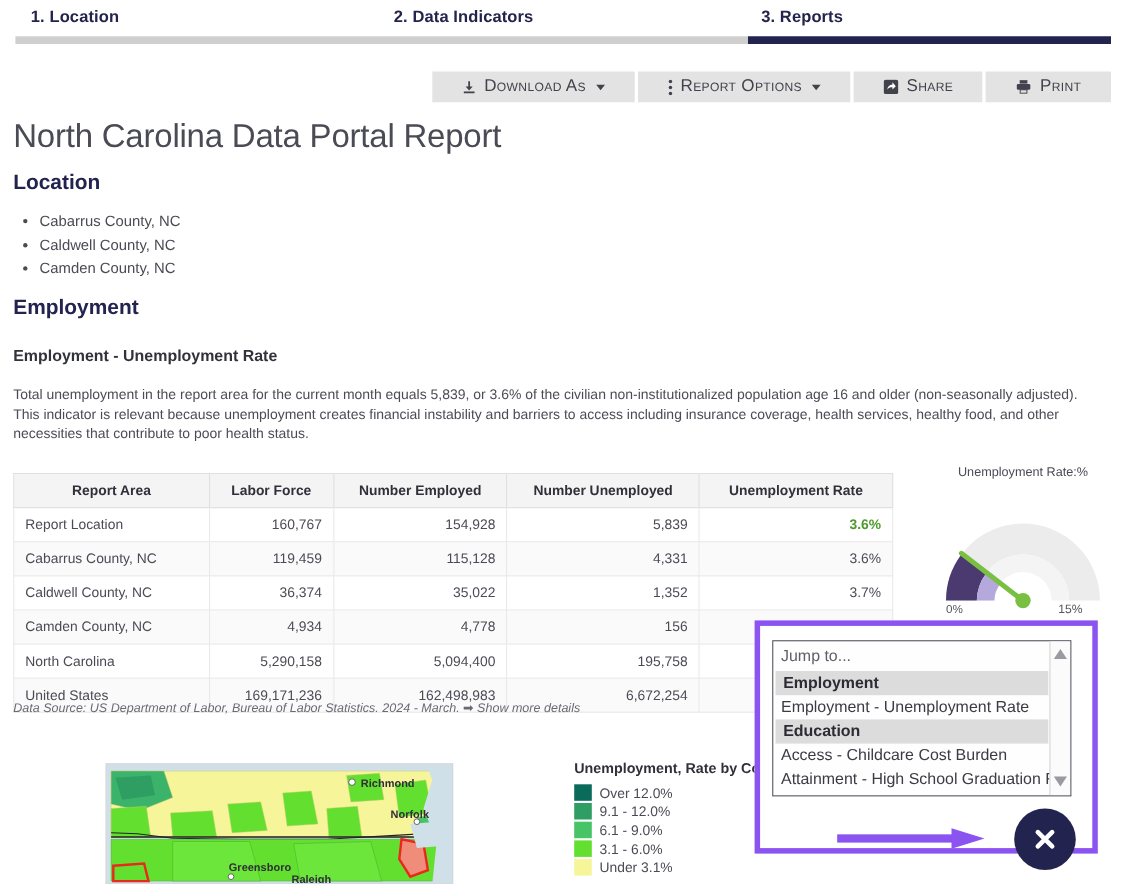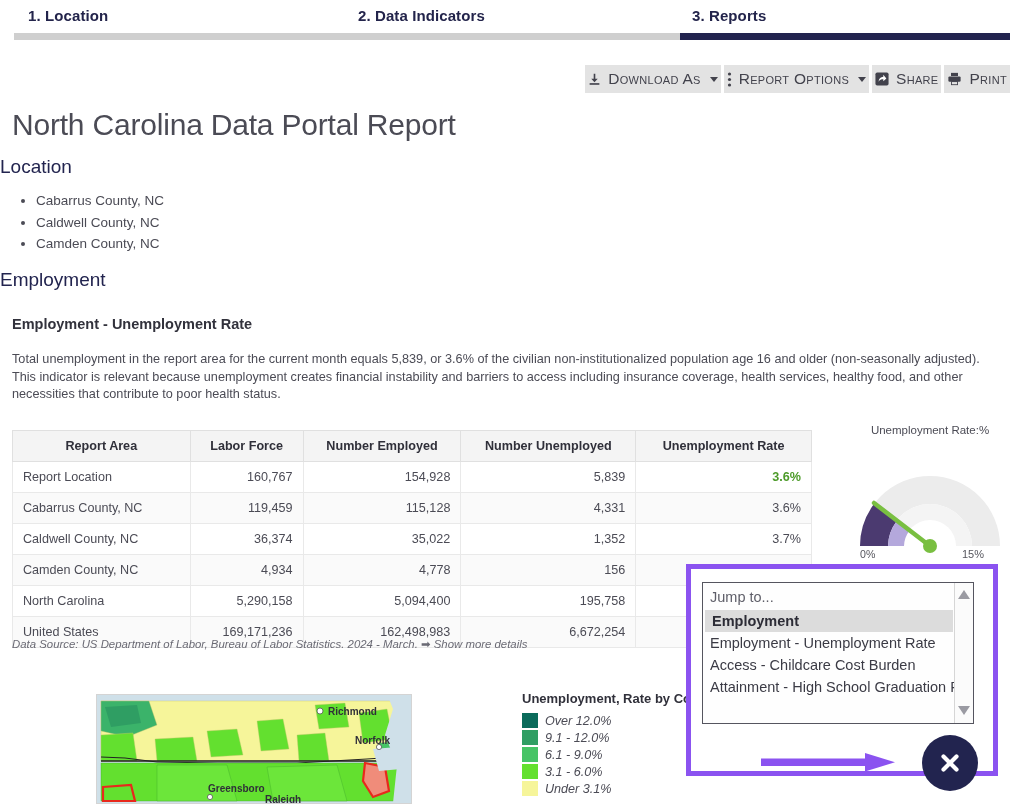--- a/index.html
+++ b/index.html
@@ -33,42 +33,42 @@
   }
 
   
   #toolbar {
     position: absolute; right: 14px; top: 65px;
     display: flex; gap: 3px; align-items: stretch;
   }
   .tb-btn {
     background: #e3e3e3; border: none; cursor: pointer;
     display: flex; align-items: center; gap: 7px;
-    padding: 0 3px; height: 28px;
+    padding: 0 27px; height: 28px;
     font-family: "Liberation Sans", sans-serif;
     font-variant: small-caps; font-size: 15.5px;
     color: #42424c; letter-spacing: .3px; white-space: nowrap;
   }
   .tb-caret {
     width: 0; height: 0; margin-left: 2px;
     border-left: 4.5px solid transparent;
     border-right: 4.5px solid transparent;
     border-top: 5.5px solid #42424c;
   }
   .tb-ico { display: inline-flex; align-items: center; }
 
   
   #report-title {
     position: absolute; left: 12px; top: 108px;
     font-size: 30px; font-weight: normal; color: #4b4b55; margin: 0;
     letter-spacing: -.2px;
   }
   .sec-h2 {
-    position: absolute; left: 0; margin: 0;
-    font-size: 19px; font-weight: normal; color: #22244f;
+    position: absolute; left: 12px; margin: 0;
+    font-size: 19px; font-weight: bold; color: #22244f;
   }
   #h-location { top: 156px; }
   #h-employment { top: 269px; }
   #loc-list {
     position: absolute; left: 12px; top: 190px; margin: 0;
     padding-left: 24px; list-style: disc;
   }
   #loc-list li {
     font-size: 13.5px; color: #4b4b55; line-height: 21.5px;
   }
@@ -152,21 +152,21 @@
     font-family: "Liberation Sans", sans-serif;
     font-size: 10px; font-weight: bold; fill: #2f2f38;
   }
   #map-legend { position: absolute; left: 522px; top: 691px; width: 200px; }
   #map-legend-title {
     font-size: 13px; font-weight: bold; color: #30303a;
     white-space: nowrap; margin-bottom: 6px;
   }
   .leg-row { display: flex; align-items: center; gap: 7px; height: 17px; }
   .leg-sw { width: 16px; height: 15px; flex: 0 0 16px; }
-  .leg-lab { font-size: 12.6px; color: #4b4b55; white-space: nowrap; font-style: italic; }
+  .leg-lab { font-size: 12.6px; color: #4b4b55; white-space: nowrap; }
 
   
   #jump-overlay {
     position: absolute; left: 686px; top: 564px;
     width: 312px; height: 212px;
     background: #ffffff; border: 5px solid #8b53f0;
   }
   #jump-box {
     position: absolute; left: 11px; top: 13px;
     width: 272px; height: 142px;
@@ -452,20 +452,21 @@
   </div>
 
   <div id="jump-overlay">
 
     <div id="jump-box">
       <div id="jump-list">
         <div class="jump-ph">Jump to...</div>
         <div id="jump-entries">
             <div class="jump-group">Employment</div>
             <div class="jump-item">Employment - Unemployment Rate</div>
+            <div class="jump-group">Education</div>
             <div class="jump-item">Access - Childcare Cost Burden</div>
             <div class="jump-item">Attainment - High School Graduation Rate</div>
           </div>
       </div>
       <div id="jump-scrollbar">
         <div class="sb-arrow" id="sb-up"></div>
         <div class="sb-arrow" id="sb-down"></div>
       </div>
     </div>
 

